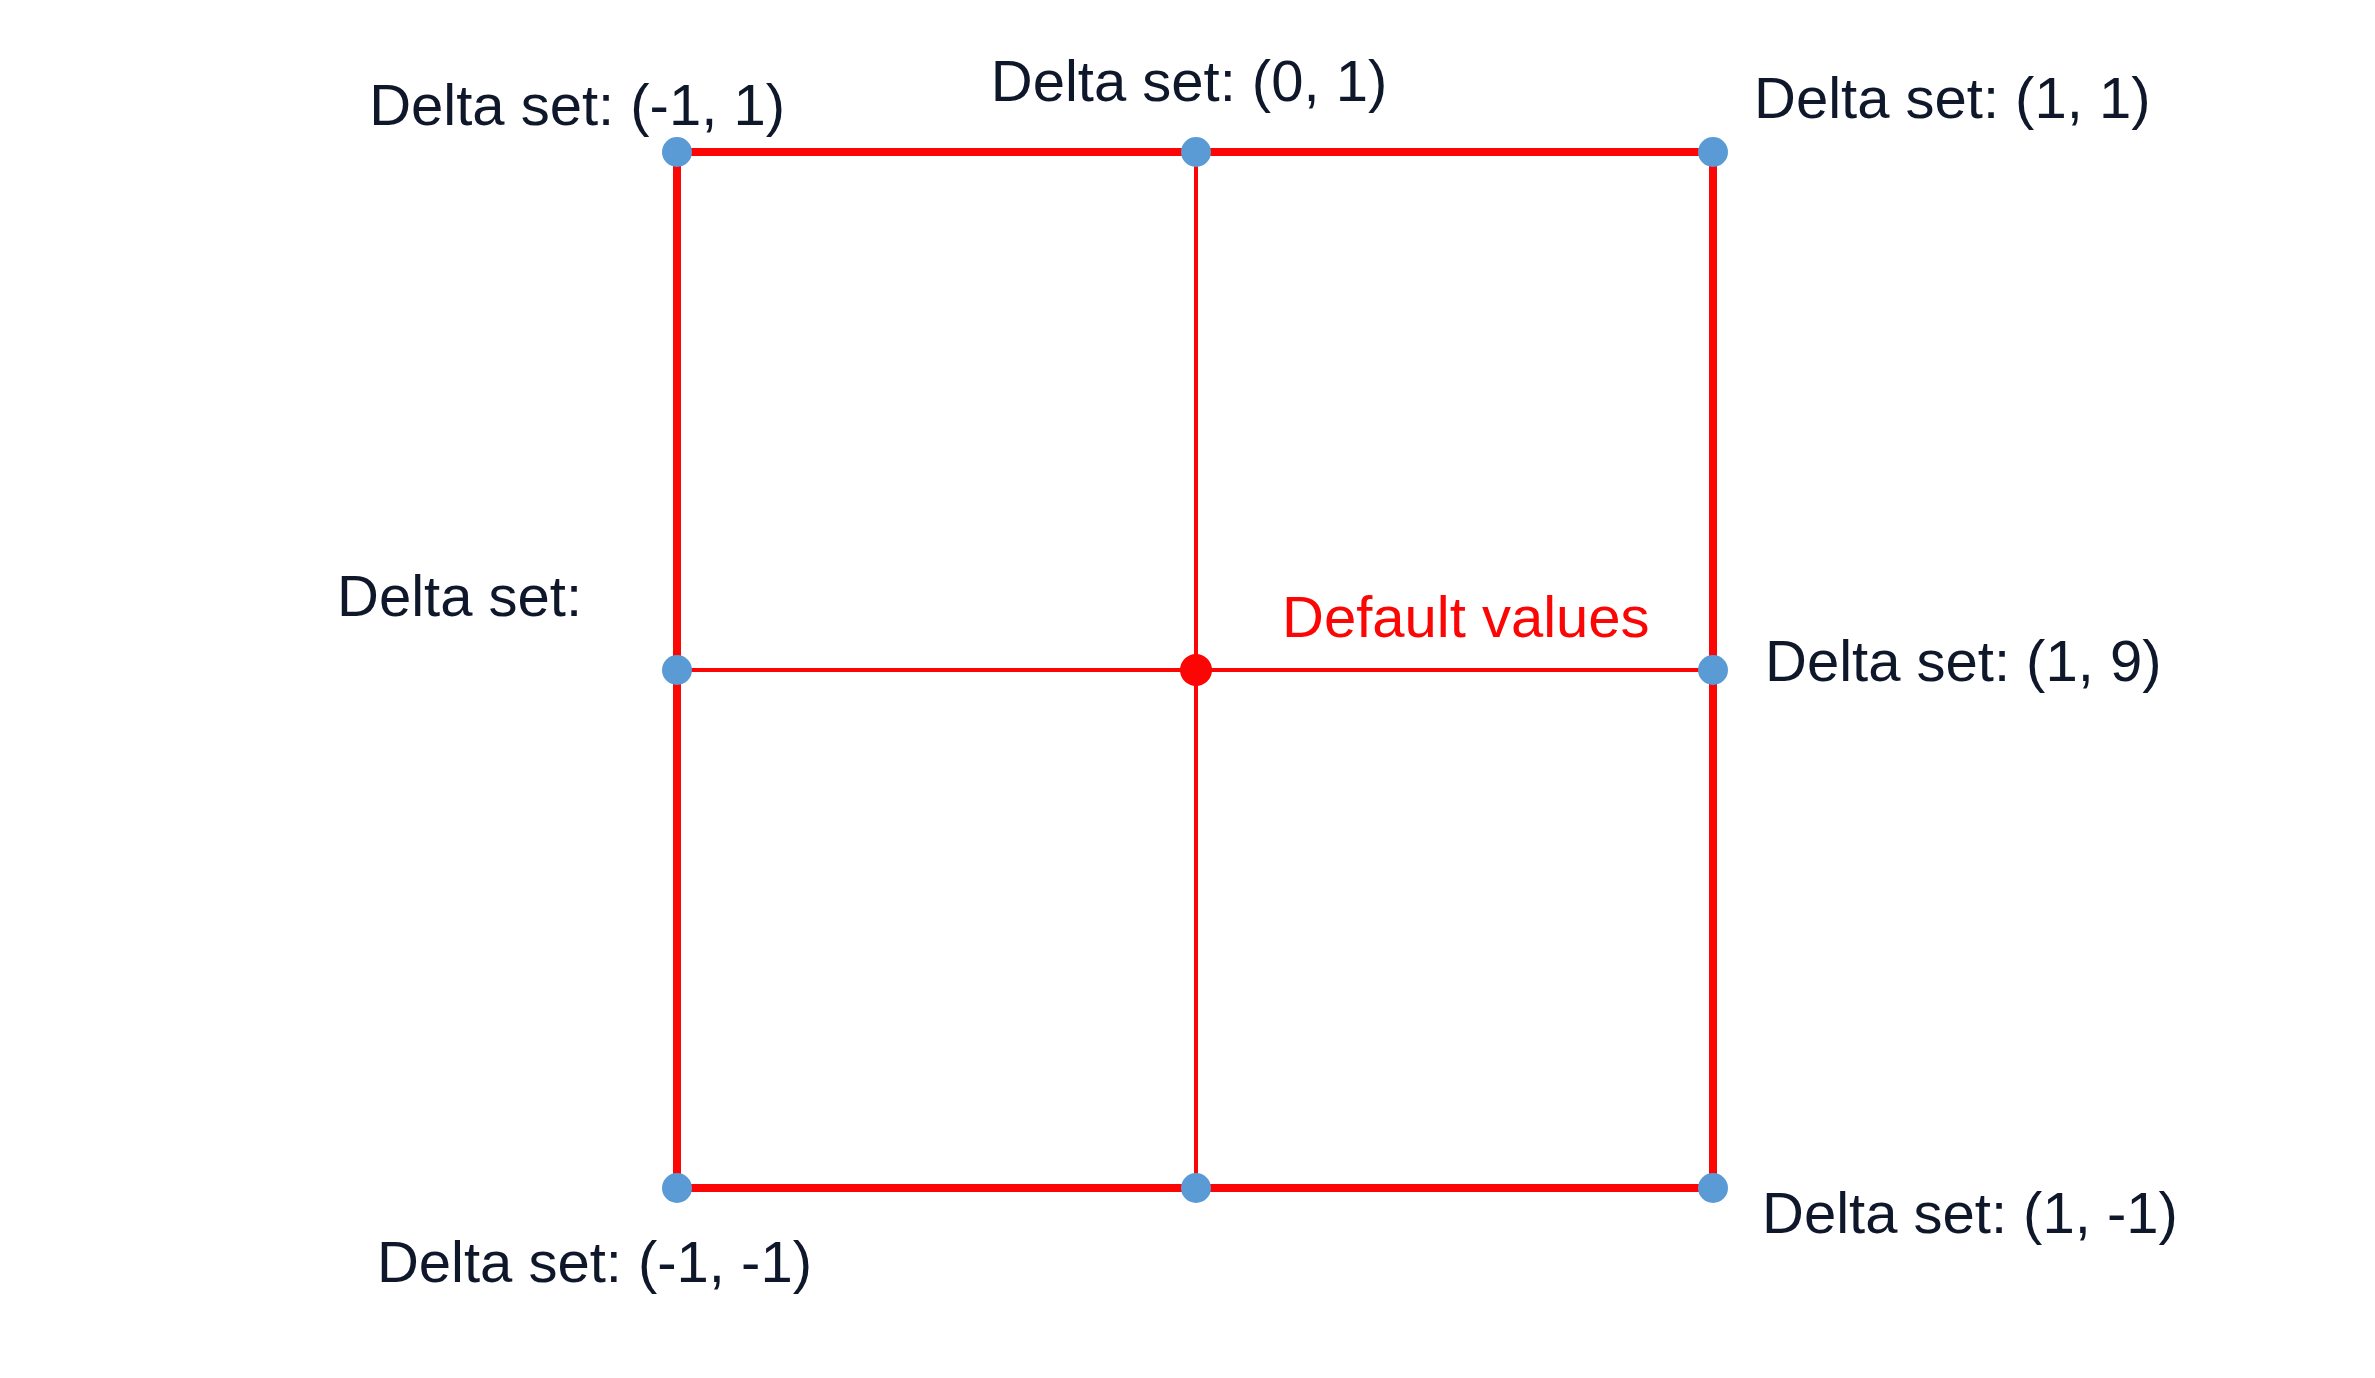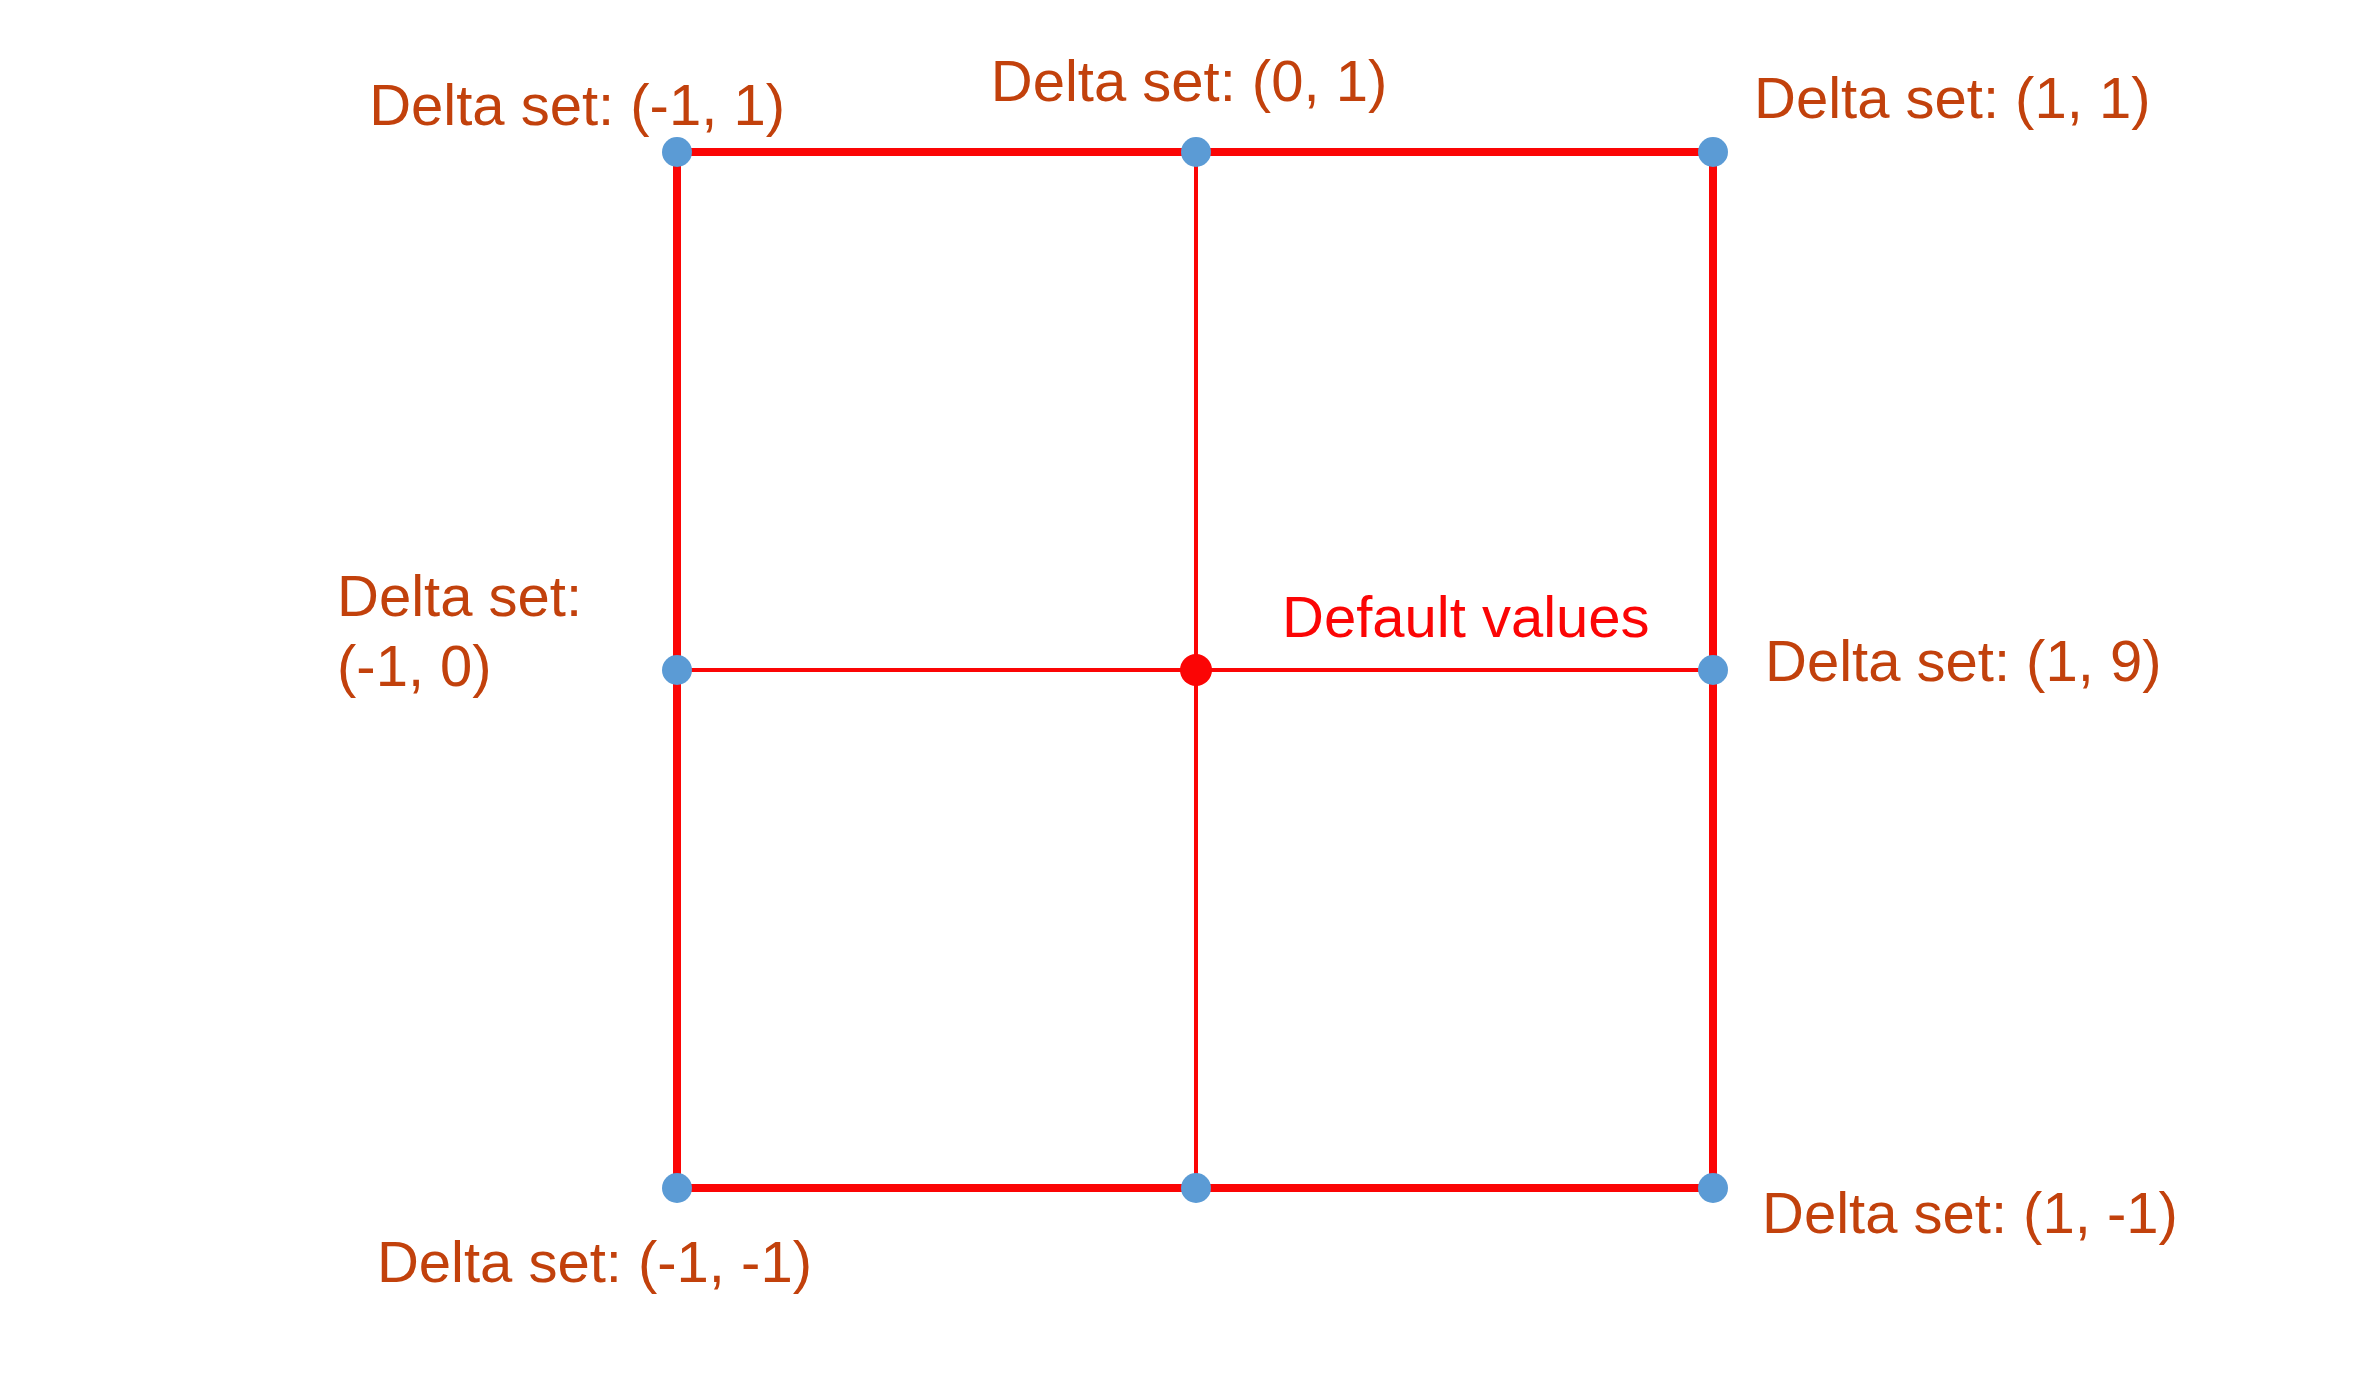--- a/index.html
+++ b/index.html
@@ -61,21 +61,21 @@
   .dot.sw { left: 677px;  top: 1188px; }
   .dot.s  { left: 1196px; top: 1188px; }
   .dot.se { left: 1713px; top: 1188px; }
   .dot.c  { left: 1196px; top: 670px; }
 
   
   .lbl {
     position: absolute;
     font-size: 58px;
     line-height: 70px;
-    color: #c2410c;
+    color: #0f172a;
     white-space: nowrap;
   }
   .lbl.red { color: #fb0505; }
 
   .lbl.top-left      { right: 1590px; top: 70px; }
   .lbl.top-center    { left: 1189px;  top: 46px;  transform: translateX(-50%); }
   .lbl.top-right     { left: 1754px;  top: 63px; }
   .lbl.middle-left   { right: 1793px; top: 561px; text-align: left; }
   .lbl.center        { left: 1282px;  top: 582px; }
   .lbl.middle-right  { left: 1765px;  top: 626px; }
@@ -104,21 +104,20 @@
   <div class="dot red c"></div>
 
   <div class="lbl top-left">Delta set: (-1, 1)</div>
 
   <div class="lbl top-center">Delta set: (0, 1)</div>
 
   <div class="lbl top-right">Delta set: (1, 1)</div>
 
   <div class="lbl middle-left">
     <div>Delta set:</div>
-    <div>(-1, 0)</div>
   </div>
 
   <div class="lbl red center">Default values</div>
 
   <div class="lbl middle-right">Delta set: (1, 9)</div>
 
   <div class="lbl bottom-left">Delta set: (-1, -1)</div>
 
 
   <div class="lbl bottom-right">Delta set: (1, -1)</div>

